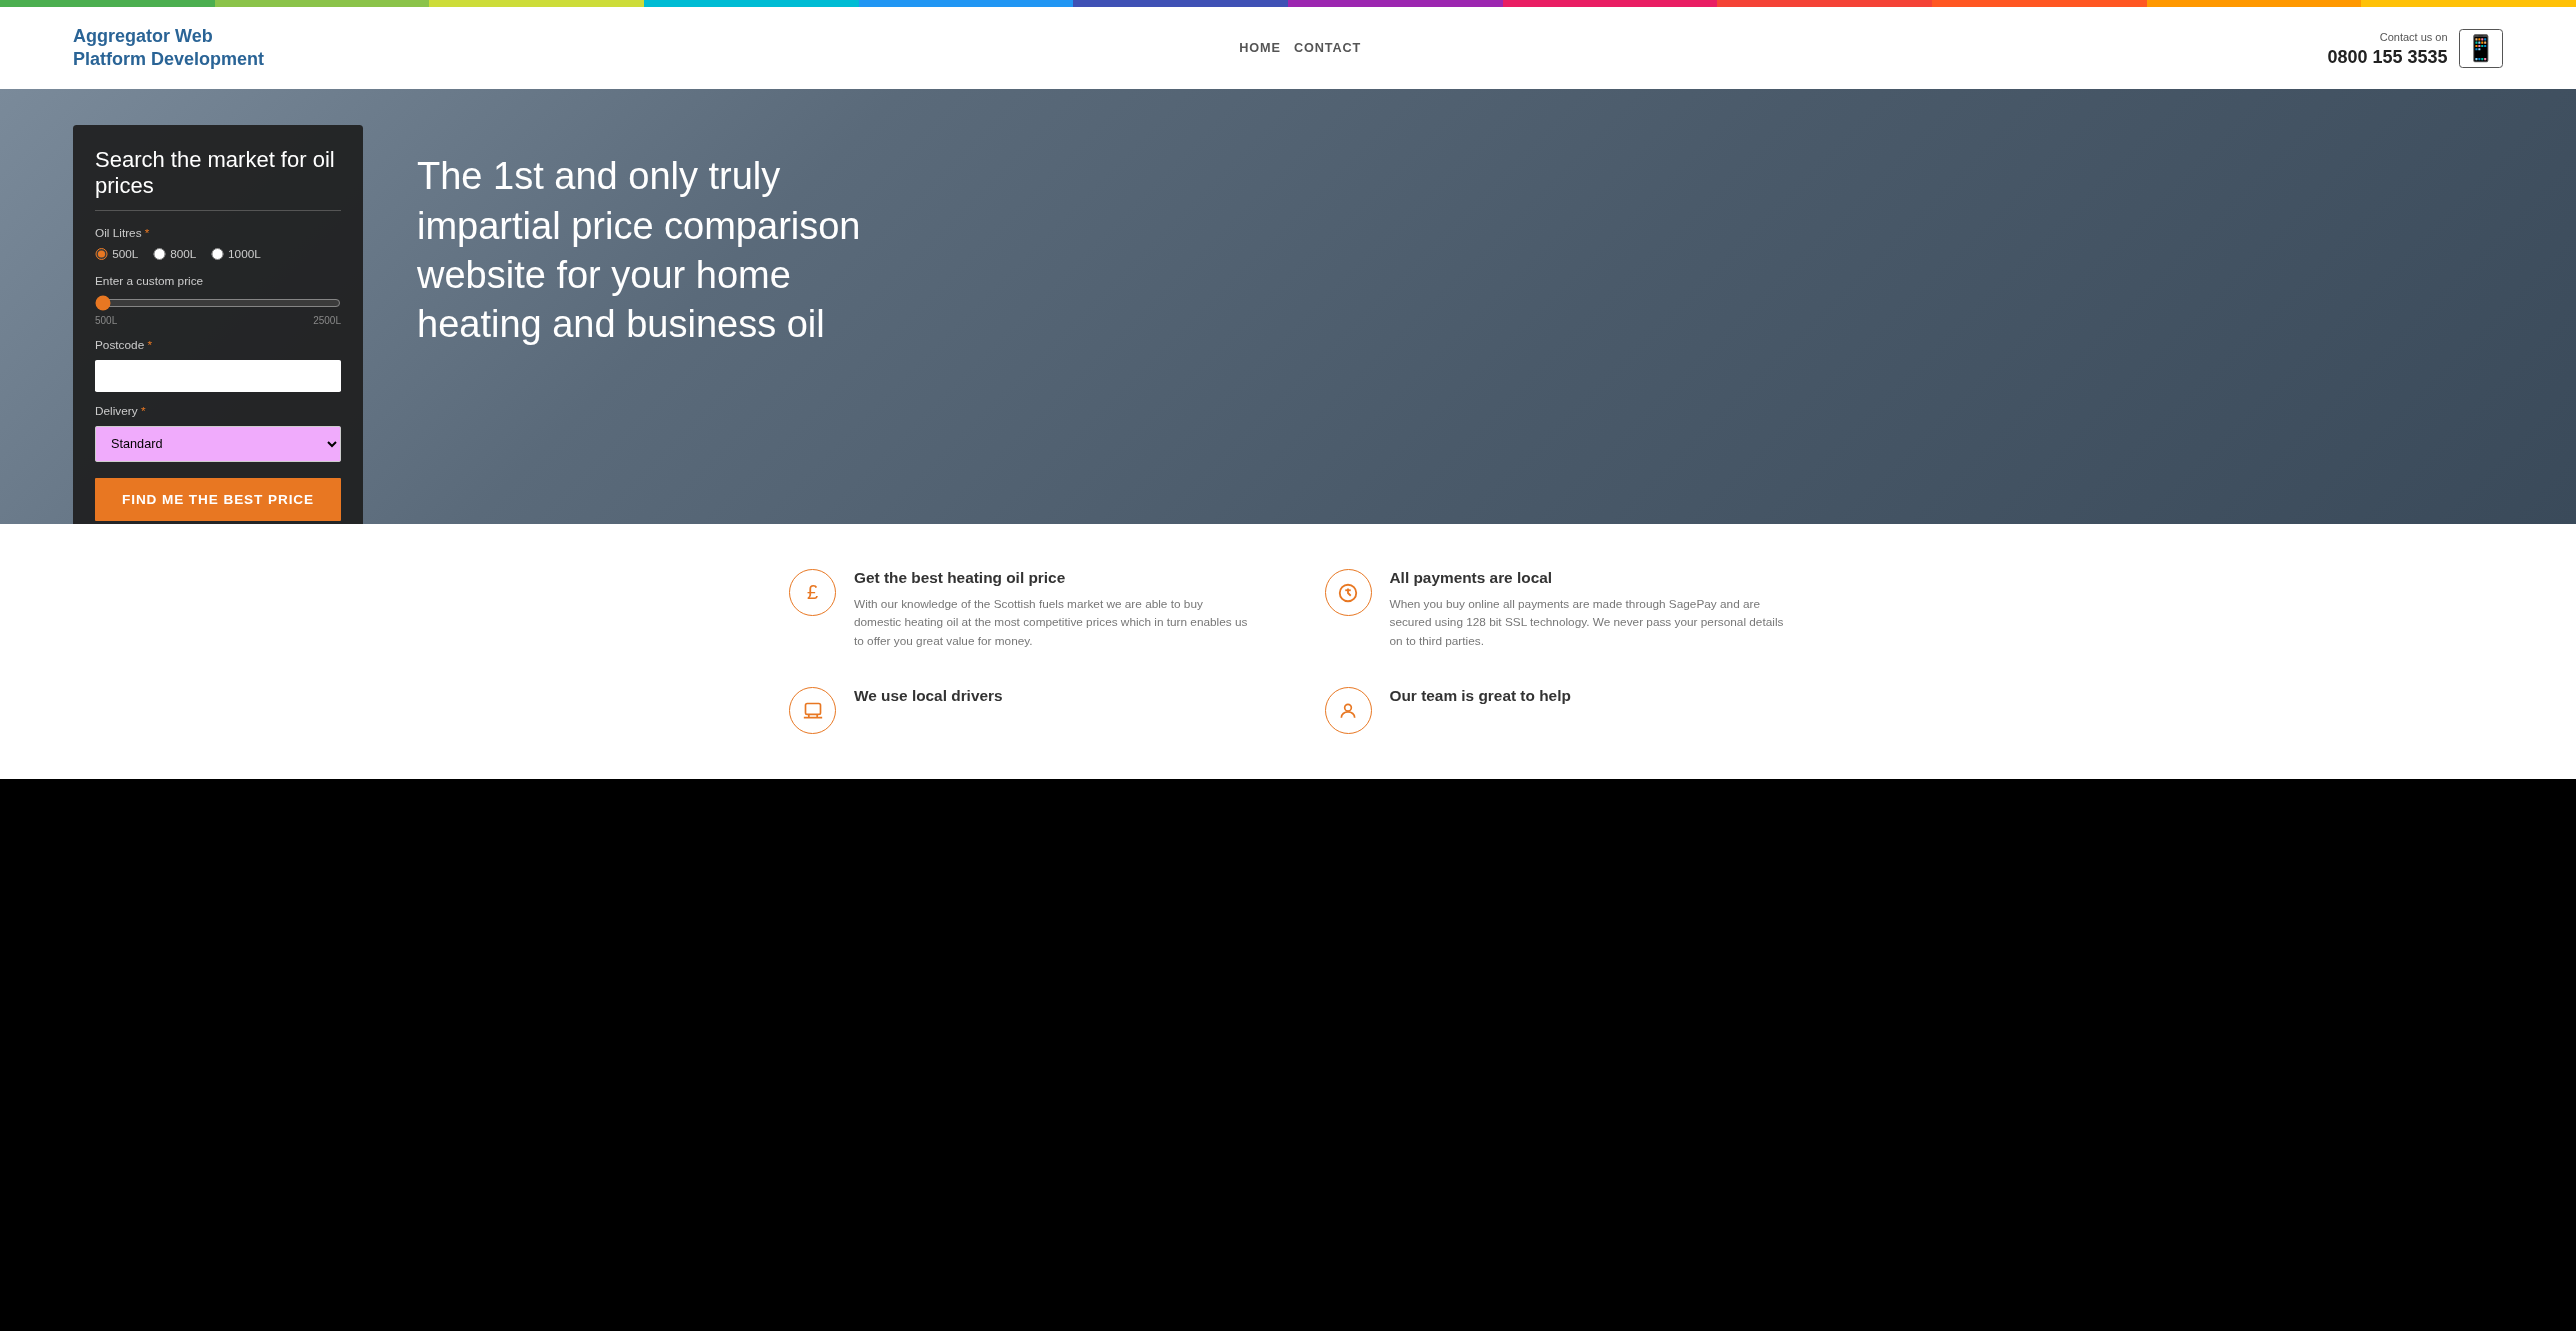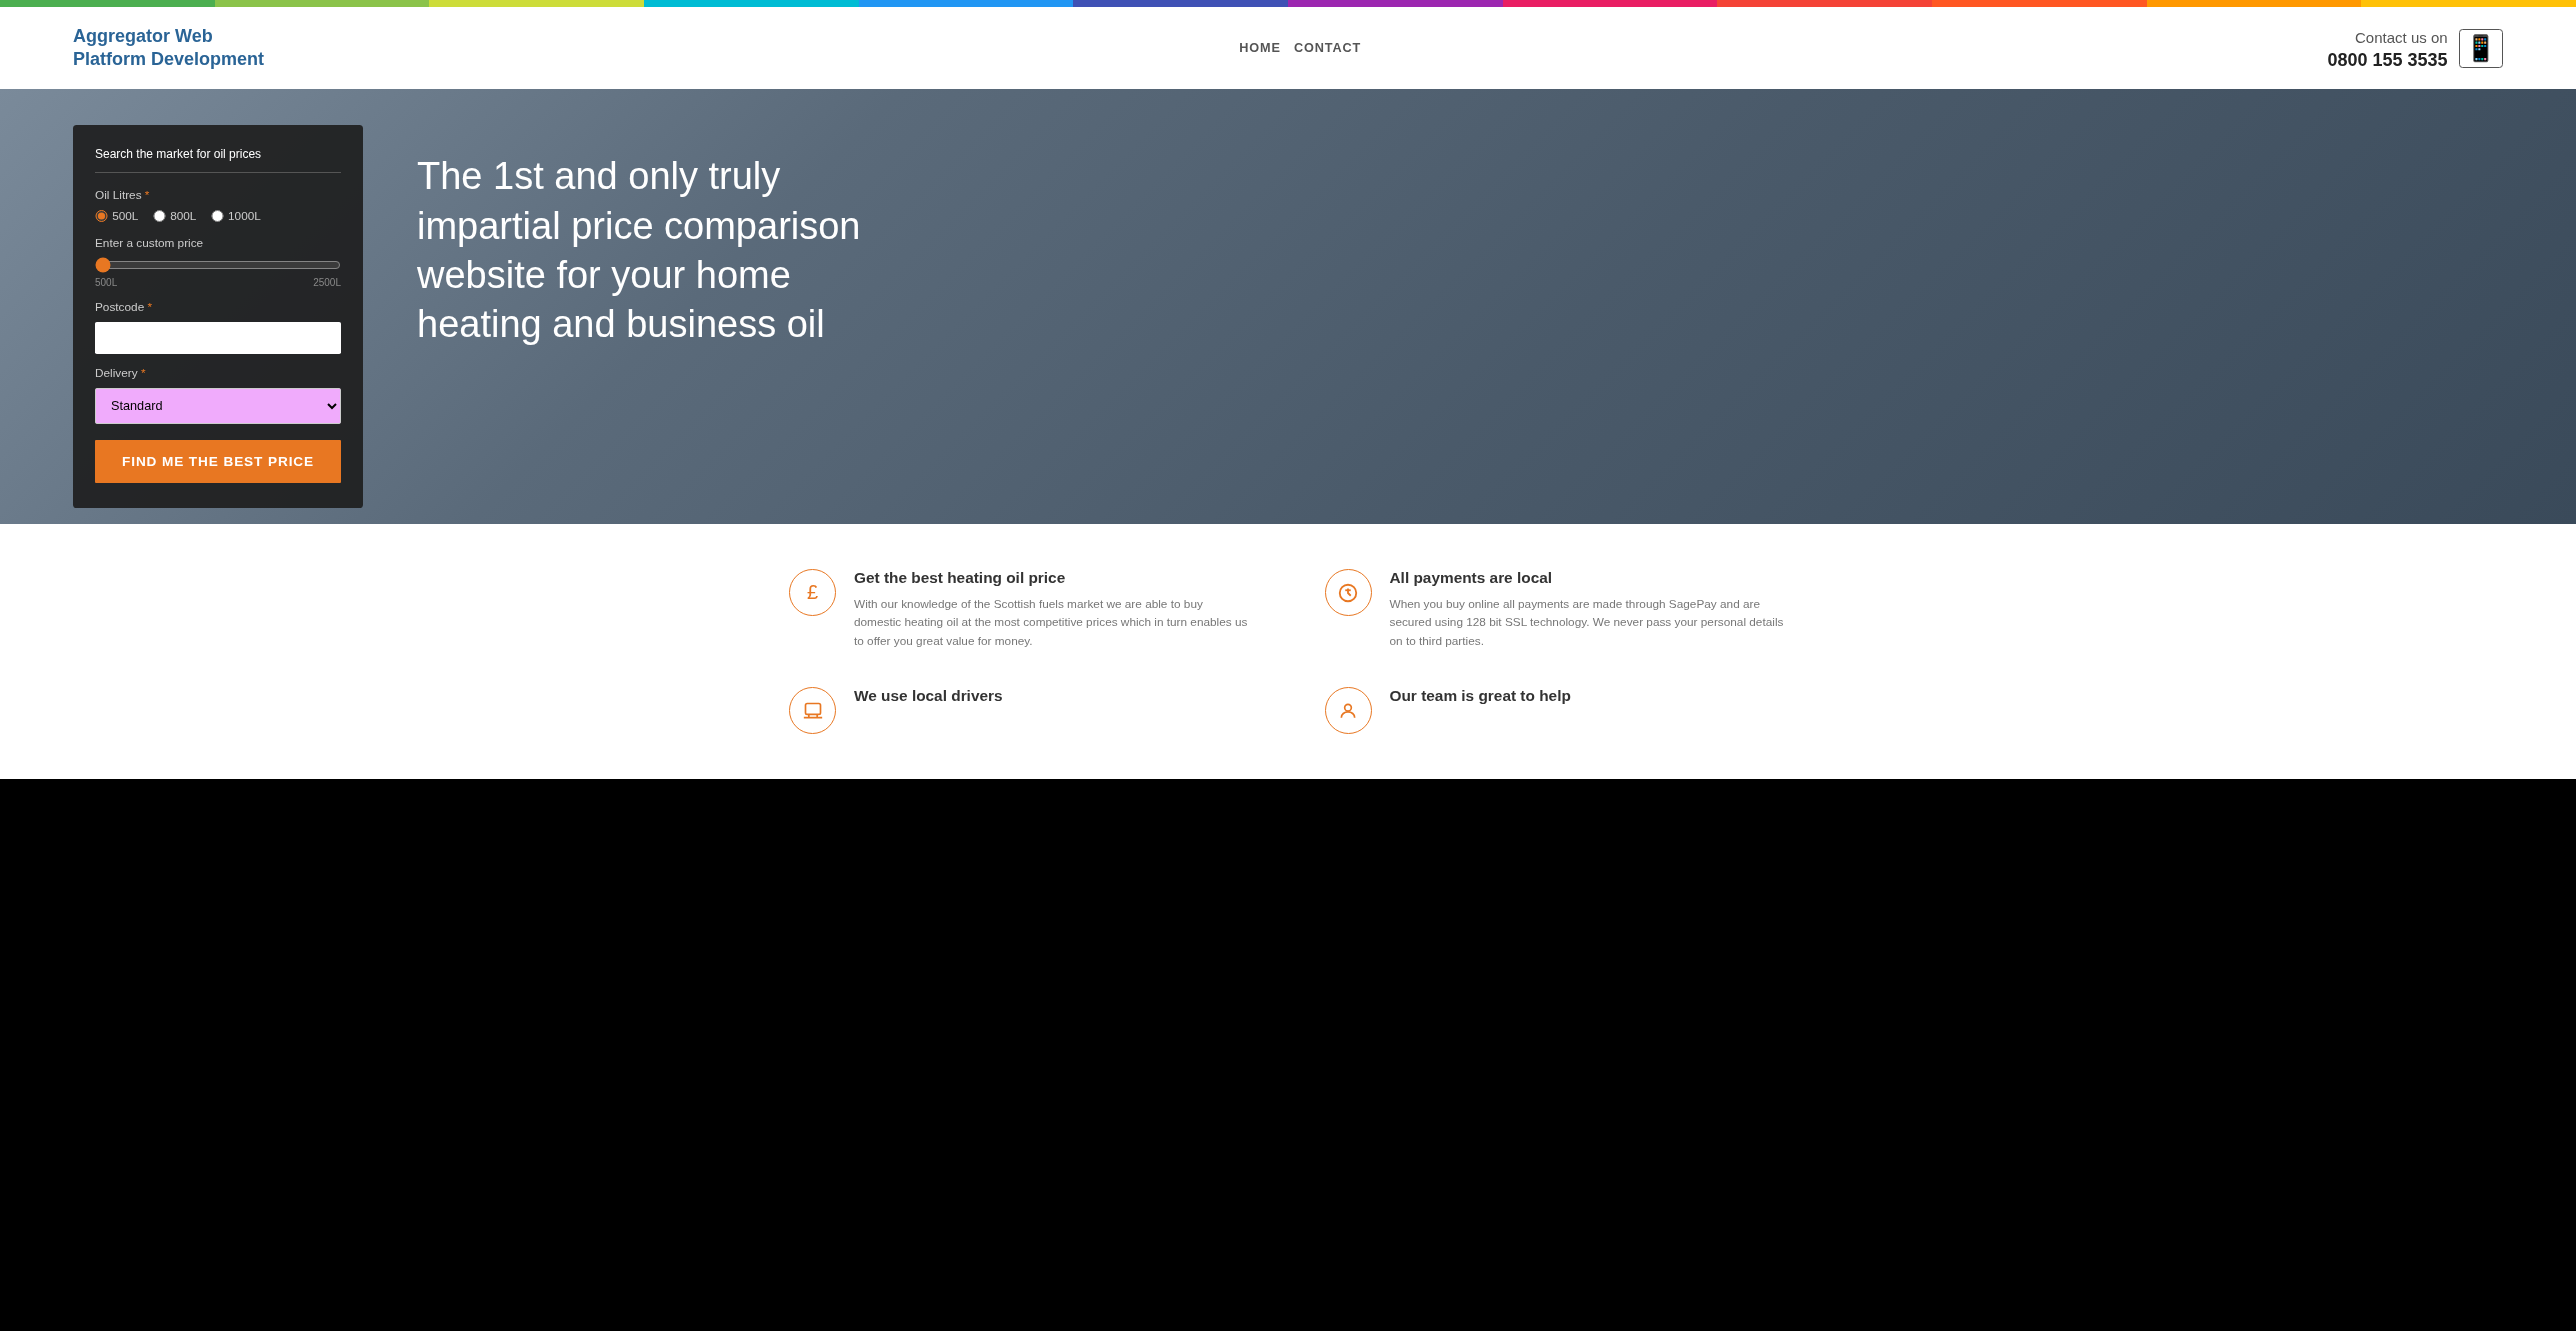--- a/index.html
+++ b/index.html
@@ -40,21 +40,21 @@
       font-weight: bold;
       letter-spacing: 0.9px;
     }
     .header-contact {
       text-align: right;
       display: flex;
       align-items: center;
       gap: 11px;
     }
     .header-contact .contact-text {
-      font-size: 15px;
+      font-size: 11px;
       color: #555;
       line-height: 1.6;
     }
     .header-contact .phone-number {
       font-size: 18px;
       font-weight: bold;
       color: #222;
     }
     .phone-icon {
       font-size: 25.4px;
@@ -94,21 +94,21 @@
     .search-form {
       background: rgba(30, 30, 30, 0.92);
       border-radius: 3.6px;
       padding: 22px 22px 25.4px;
       width: 290px;
       flex-shrink: 0;
       margin-top: 9px;
     }
     .search-form-title {
       color: #fff;
-      font-size: 12px;
+      font-size: 22px;
       font-weight: normal;
       margin-bottom: 14.5px;
       padding-bottom: 11px;
       border-bottom: 0.9px solid #555;
     }
     .form-label {
       color: #ccc;
       font-size: 11.8px;
       margin-bottom: 7.3px;
       display: block;

